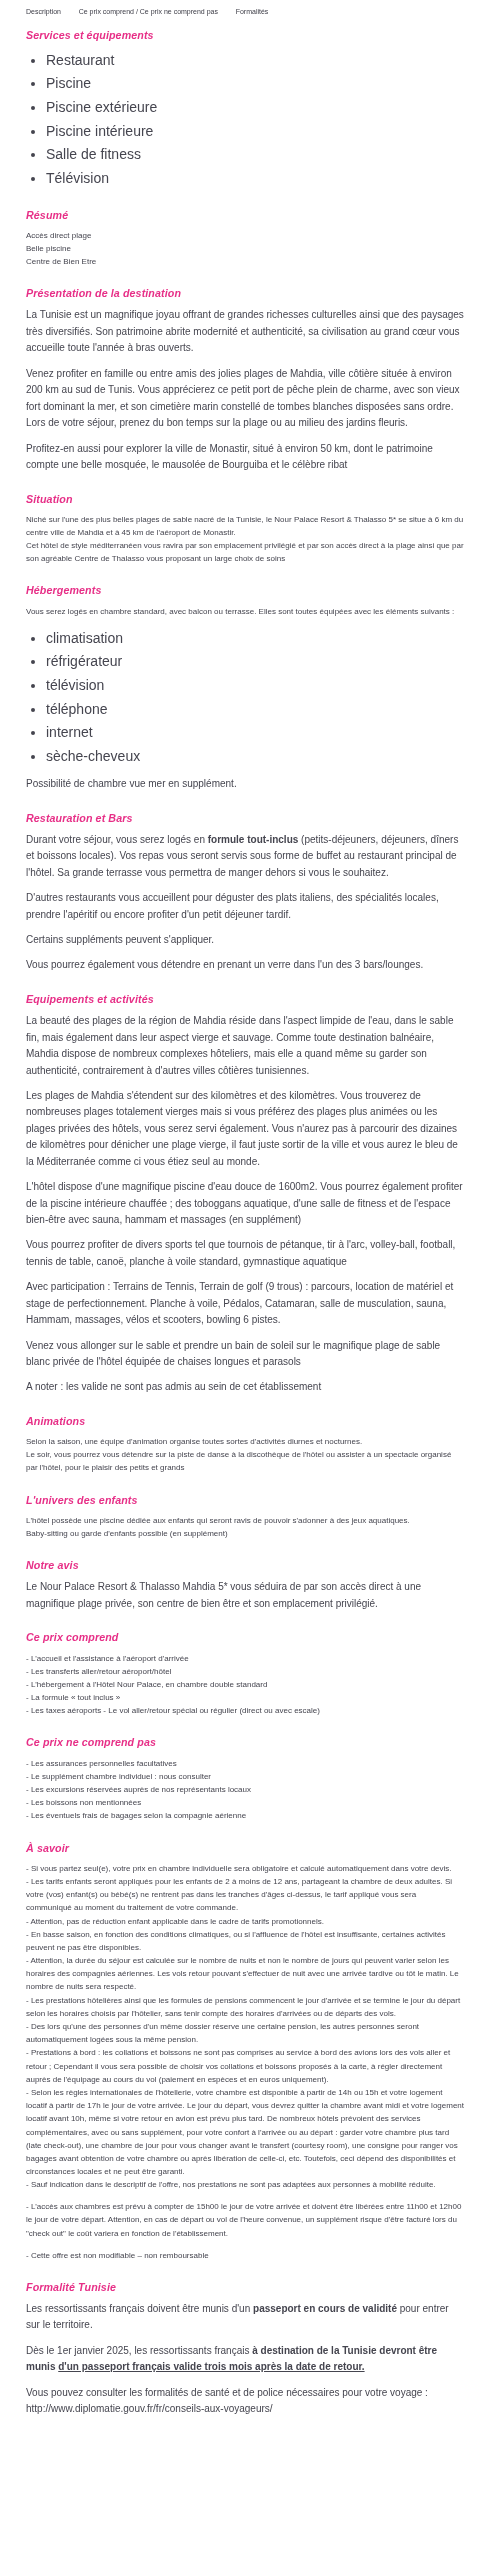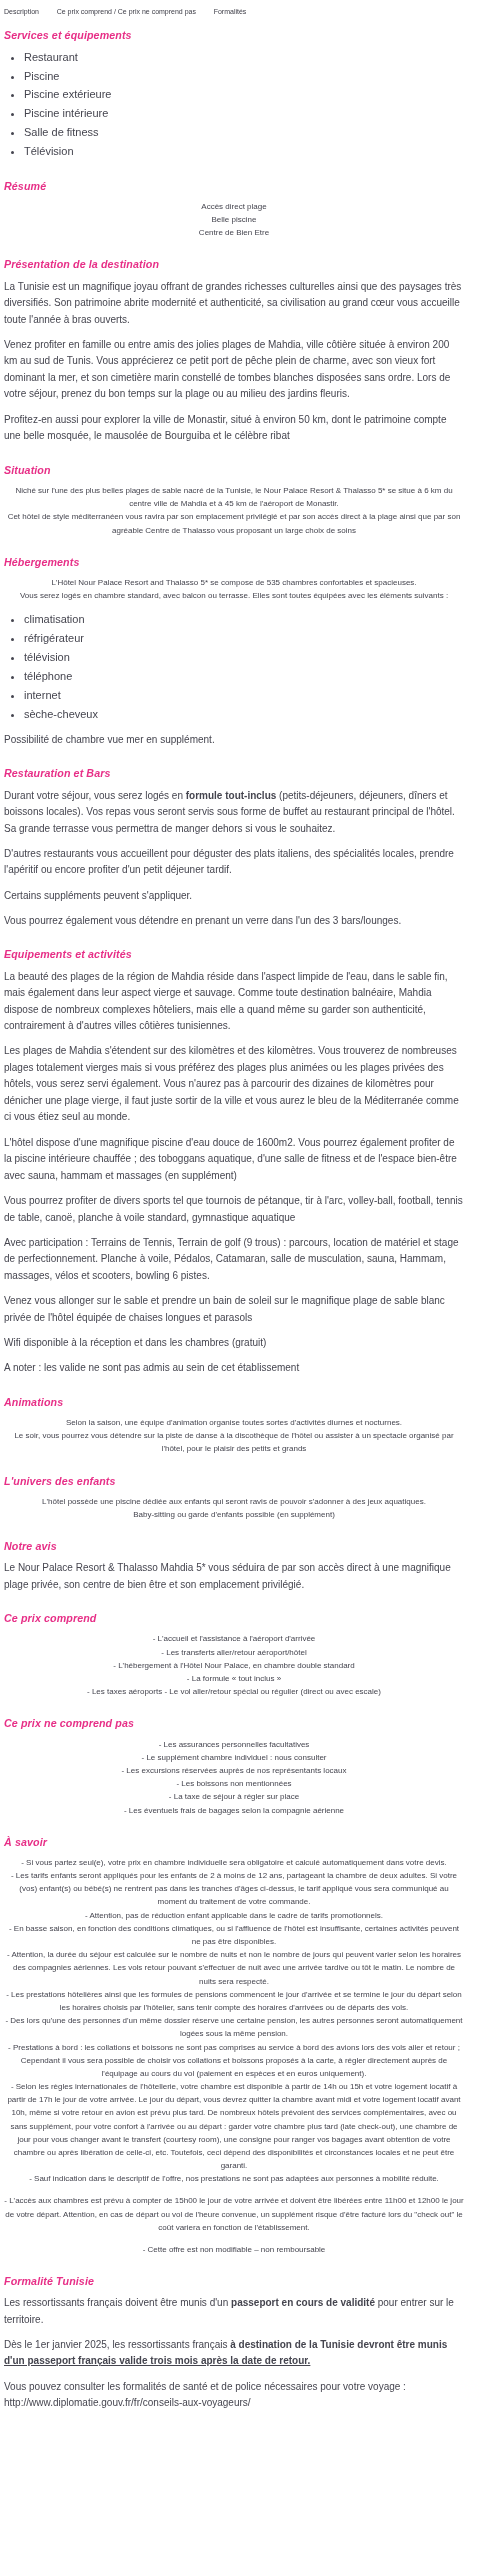--- a/index.html
+++ b/index.html
@@ -3,21 +3,21 @@
 <meta charset="utf-8">
 <style>
   html, body { margin: 0; padding: 0; background: #ffffff; }
   body {
     width: 478px;
     min-height: 2576px;
     font-family: "Liberation Sans", sans-serif;
     color: #45454f;
     -webkit-font-smoothing: antialiased;
   }
-  .page { padding: 5px 14px 44px 4px; }
+  .page { padding: 5px 14px 44px 26px; }
 
   .tab-bar {
     display: flex;
     gap: 17.7px;
     font-size: 7px;
     color: #3c3c46;
     padding: 2.5px 0 0 0;
   }
   .tab { cursor: pointer; white-space: nowrap; }
 
@@ -29,31 +29,31 @@
     letter-spacing: 0.1px;
     margin: 19px 0 8.2px 0;
   }
   section.section:first-of-type .section-heading { margin-top: 14px; }
 
   .para {
     font-size: 10px;
     line-height: 1.65;
     margin: 0 0 8.8px 0;
   }
-  .lines { margin: 0 0 8.8px 0; text-align: center; }
+  .lines { margin: 0 0 8.8px 0; }
   .line {
     font-size: 8px;
     line-height: 1.65;
   }
   .bullets {
     margin: 1.3px 0 8.8px 0;
     padding: 0 0 0 20px;
   }
   .bullets li {
-    font-size: 11px;
+    font-size: 14px;
     line-height: 1.6;
     margin: 1.3px 0;
   }
   .b { font-weight: bold; }
   .u { text-decoration: underline; }
   .link { color: #45454f; text-decoration: none; cursor: pointer; }
 </style>
 </head>
 <body>
 
@@ -92,21 +92,20 @@
       <section class="section">
         <h2 class="section-heading">Situation</h2>
         <div class="lines">
           <div class="line">Niché sur l'une des plus belles plages de sable nacré de la Tunisie, le Nour Palace Resort &amp; Thalasso 5* se situe à 6 km du centre ville de Mahdia et à 45 km de l'aéroport de Monastir.</div>
           <div class="line">Cet hôtel de style méditerranéen vous ravira par son emplacement privilégié et par son accès direct à la plage ainsi que par son agréable Centre de Thalasso vous proposant un large choix de soins</div>
         </div>
       </section>
       <section class="section">
         <h2 class="section-heading">Hébergements</h2>
         <div class="lines">
-          <div class="line">L'Hôtel Nour Palace Resort and Thalasso 5* se compose de 535 chambres confortables et spacieuses.</div>
           <div class="line">Vous serez logés en chambre standard, avec balcon ou terrasse. Elles sont toutes équipées avec les éléments suivants :</div>
         </div>
         <ul class="bullets">
           <li>climatisation</li>
           <li>réfrigérateur</li>
           <li>télévision</li>
           <li>téléphone</li>
           <li>internet</li>
           <li>sèche-cheveux</li>
         </ul>
@@ -120,21 +119,20 @@
         <p class="para">Vous pourrez également vous détendre en prenant un verre dans l'un des 3 bars/lounges.</p>
       </section>
       <section class="section">
         <h2 class="section-heading">Equipements et activités</h2>
         <p class="para">La beauté des plages de la région de Mahdia réside dans l'aspect limpide de l'eau, dans le sable fin, mais également dans leur aspect vierge et sauvage. Comme toute destination balnéaire, Mahdia dispose de nombreux complexes hôteliers, mais elle a quand même su garder son authenticité, contrairement à d'autres villes côtières tunisiennes.</p>
         <p class="para">Les plages de Mahdia s'étendent sur des kilomètres et des kilomètres. Vous trouverez de nombreuses plages totalement vierges mais si vous préférez des plages plus animées ou les plages privées des hôtels, vous serez servi également. Vous n'aurez pas à parcourir des dizaines de kilomètres pour dénicher une plage vierge, il faut juste sortir de la ville et vous aurez le bleu de la Méditerranée comme ci vous étiez seul au monde.</p>
         <p class="para">L'hôtel dispose d'une magnifique piscine d'eau douce de 1600m2. Vous pourrez également profiter de la piscine intérieure chauffée ; des toboggans aquatique, d'une salle de fitness et de l'espace bien-être avec sauna, hammam et massages (en supplément)</p>
         <p class="para">Vous pourrez profiter de divers sports tel que tournois de pétanque, tir à l'arc, volley-ball, football, tennis de table, canoë, planche à voile standard, gymnastique aquatique</p>
         <p class="para">Avec participation : Terrains de Tennis, Terrain de golf (9 trous) : parcours, location de matériel et stage de perfectionnement. Planche à voile, Pédalos, Catamaran, salle de musculation, sauna, Hammam, massages, vélos et scooters, bowling 6 pistes.</p>
         <p class="para">Venez vous allonger sur le sable et prendre un bain de soleil sur le magnifique plage de sable blanc privée de l'hôtel équipée de chaises longues et parasols</p>
-        <p class="para">Wifi disponible à la réception et dans les chambres (gratuit)</p>
         <p class="para">A noter : les valide ne sont pas admis au sein de cet établissement</p>
       </section>
       <section class="section">
         <h2 class="section-heading">Animations</h2>
         <div class="lines">
           <div class="line">Selon la saison, une équipe d'animation organise toutes sortes d'activités diurnes et nocturnes.</div>
           <div class="line">Le soir, vous pourrez vous détendre sur la piste de danse à la discothèque de l'hôtel ou assister à un spectacle organisé par l'hôtel, pour le plaisir des petits et grands</div>
         </div>
       </section>
       <section class="section">
@@ -158,21 +156,20 @@
           <div class="line">- Les taxes aéroports - Le vol aller/retour spécial ou régulier (direct ou avec escale)</div>
         </div>
       </section>
       <section class="section">
         <h2 class="section-heading">Ce prix ne comprend pas</h2>
         <div class="lines">
           <div class="line">- Les assurances personnelles facultatives</div>
           <div class="line">- Le supplément chambre individuel : nous consulter</div>
           <div class="line">- Les excursions réservées auprès de nos représentants locaux</div>
           <div class="line">- Les boissons non mentionnées</div>
-          <div class="line">- La taxe de séjour à régler sur place</div>
           <div class="line">- Les éventuels frais de bagages selon la compagnie aérienne</div>
         </div>
       </section>
       <section class="section">
         <h2 class="section-heading">À savoir</h2>
         <div class="lines">
           <div class="line">- Si vous partez seul(e), votre prix en chambre individuelle sera obligatoire et calculé automatiquement dans votre devis.</div>
           <div class="line">- Les tarifs enfants seront appliqués pour les enfants de 2 à moins de 12 ans, partageant la chambre de deux adultes. Si votre (vos) enfant(s) ou bébé(s) ne rentrent pas dans les tranches d'âges ci-dessus, le tarif appliqué vous sera communiqué au moment du traitement de votre commande.</div>
           <div class="line">- Attention, pas de réduction enfant applicable dans le cadre de tarifs promotionnels.</div>
           <div class="line">- En basse saison, en fonction des conditions climatiques, ou si l'affluence de l'hôtel est insuffisante, certaines activités peuvent ne pas être disponibles.</div>

